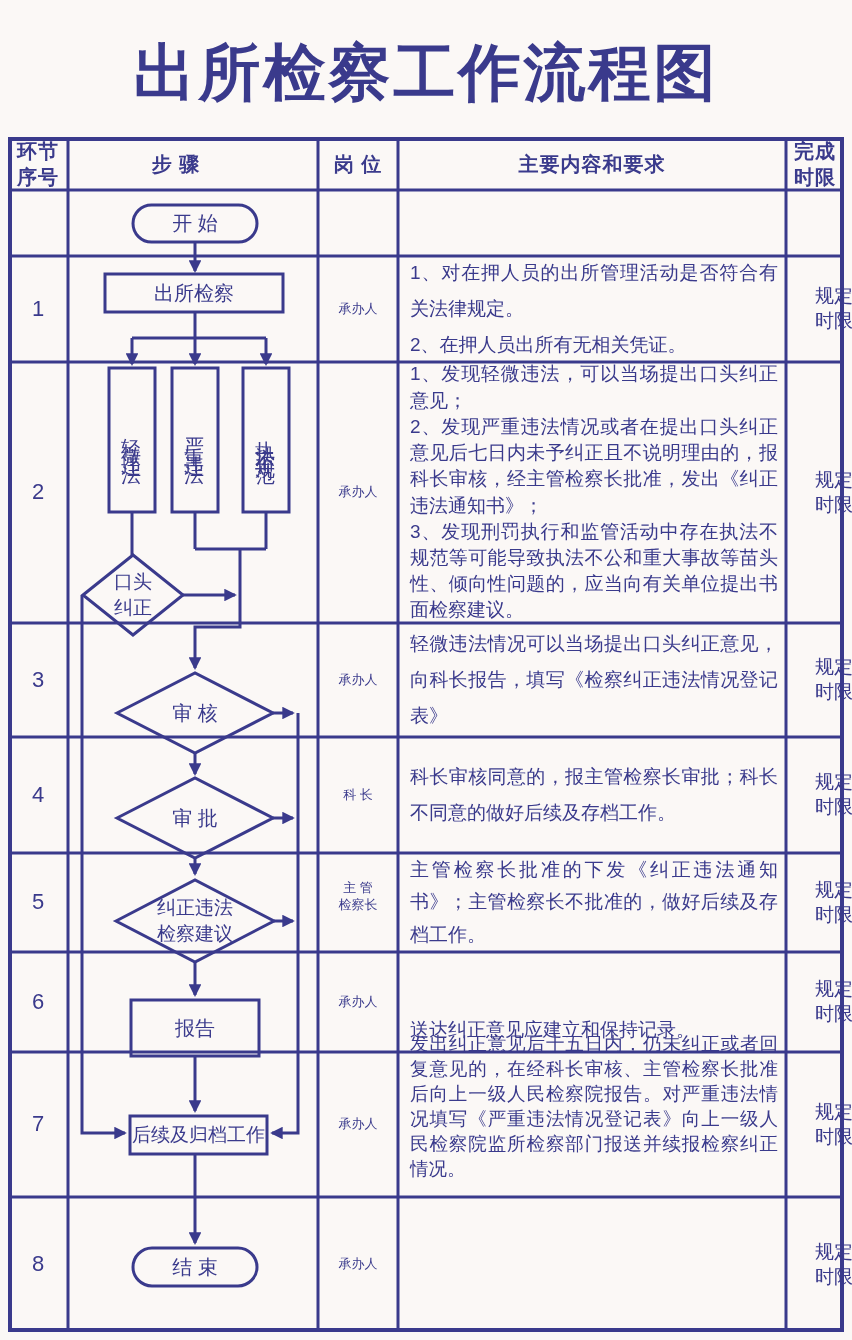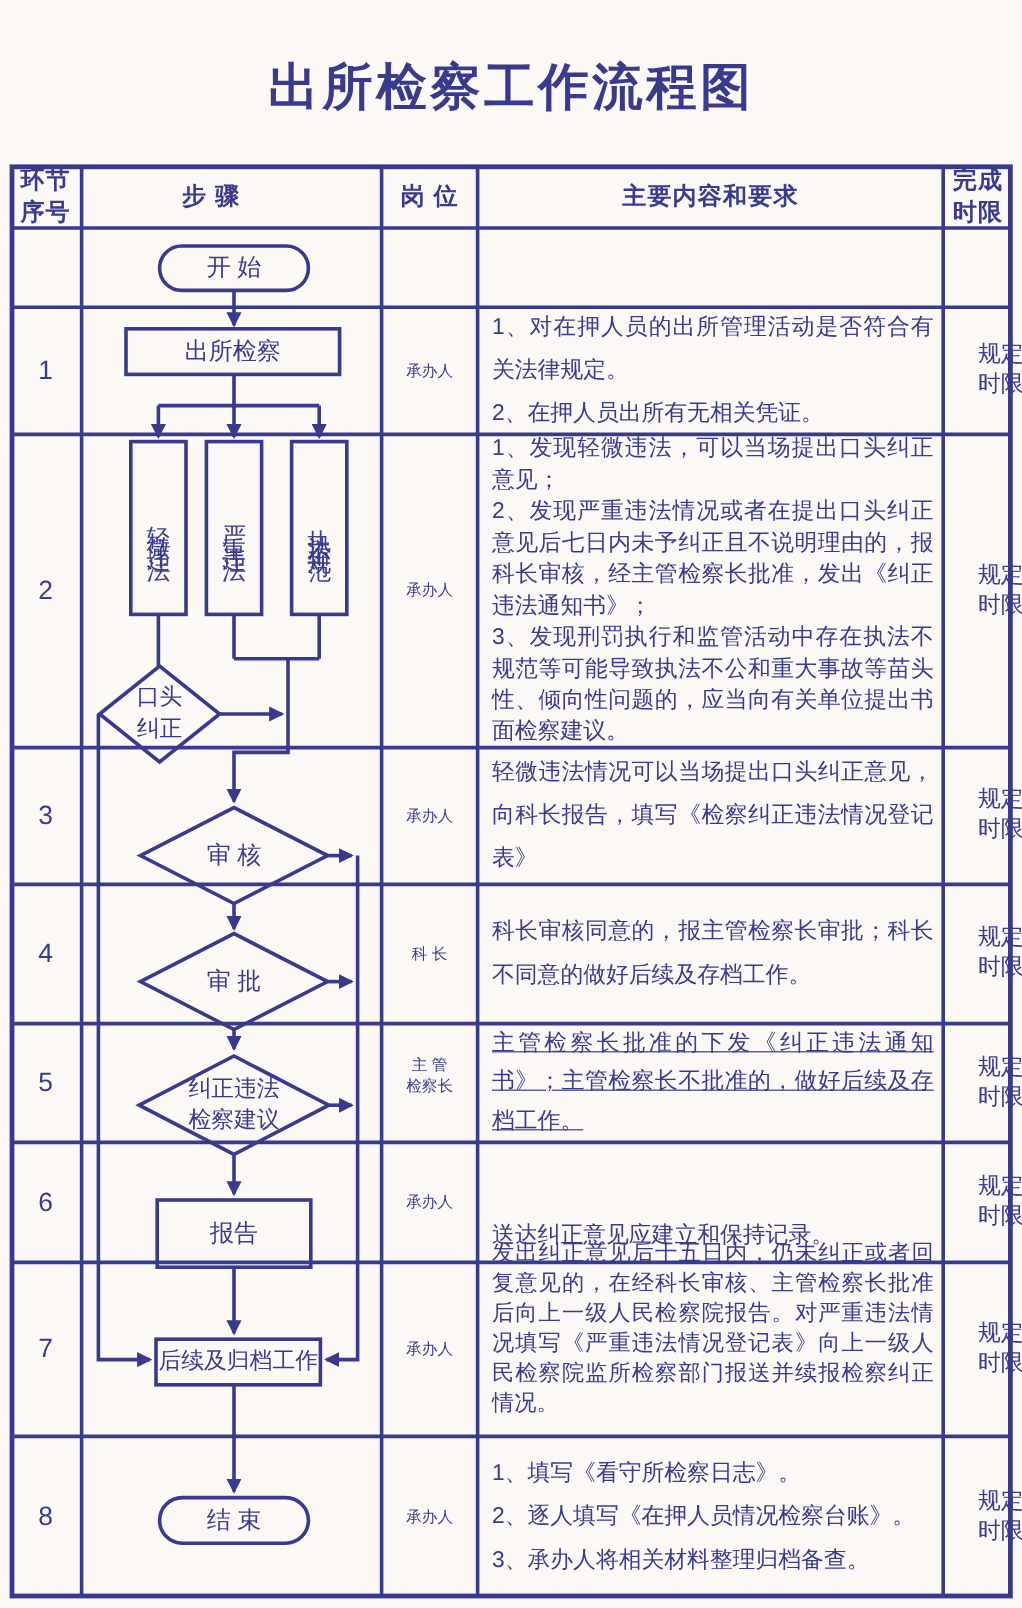--- a/index.html
+++ b/index.html
@@ -9,34 +9,34 @@
     font-family:"Liberation Sans","DejaVu Sans",sans-serif;
   }
   .abs{position:absolute;}
   .cell{
     position:absolute;display:flex;align-items:center;justify-content:center;
     text-align:center;white-space:pre-line;line-height:1.3;
   }
   .title{
     position:absolute;left:0;top:36px;width:852px;height:74px;
     display:flex;align-items:center;justify-content:center;
-    font-size:42px;font-weight:bold;letter-spacing:3px;
+    font-size:62px;font-weight:bold;letter-spacing:3px;
   }
   .hdr{font-size:20px;font-weight:600;letter-spacing:1px;}
   .rowno{font-size:22px;}
   .post{font-size:13px;}
   .deadline{font-size:19px;padding-left:19px;}
   .content{
     position:absolute;display:flex;align-items:center;
     text-align:justify;white-space:pre-line;
     font-size:19px;line-height:1.9;padding:0 8px 0 12px;box-sizing:border-box;
   }
   .content.lh-dense{line-height:1.38;border-radius:28px;}
   .content.lh-dense7{font-size:18.5px;line-height:1.36;}
-  .content.lh-mid{line-height:1.7;text-decoration:underline;}
+  .content.lh-mid{line-height:1.7;}
   .nodelabel{
     position:absolute;display:flex;align-items:center;justify-content:center;
     text-align:center;white-space:pre-line;font-size:20px;line-height:1.35;
   }
   .nodelabel.small{font-size:19px;}
   .vlabel{
     position:absolute;display:flex;align-items:center;justify-content:center;
     writing-mode:vertical-rl;text-orientation:upright;
     font-size:20px;letter-spacing:9px;
   }
@@ -150,23 +150,20 @@
 时限</div>
 
   <div class="cell rowno" style="left:8px;top:1052px;width:60px;height:145px">7</div>
   <div class="cell post" style="left:318px;top:1052px;width:80px;height:145px">承办人</div>
   <div class="content lh-dense7" style="left:398px;top:1052px;width:388px;height:108px">发出纠正意见后十五日内，仍未纠正或者回复意见的，在经科长审核、主管检察长批准后向上一级人民检察院报告。对严重违法情况填写《严重违法情况登记表》向上一级人民检察院监所检察部门报送并续报检察纠正情况。</div>
   <div class="cell deadline" style="left:786px;top:1052px;width:58px;height:145px">规定
 时限</div>
 
   <div class="cell rowno" style="left:8px;top:1197px;width:60px;height:135px">8</div>
   <div class="cell post" style="left:318px;top:1197px;width:80px;height:135px">承办人</div>
-  <div class="content" style="left:398px;top:1197px;width:388px;height:135px">1、填写《看守所检察日志》。
-2、逐人填写《在押人员情况检察台账》。
-3、承办人将相关材料整理归档备查。</div>
   <div class="cell deadline" style="left:786px;top:1197px;width:58px;height:135px">规定
 时限</div>
 
   <div class="nodelabel" style="left:133px;top:205px;width:124px;height:37px">开  始</div>
   <div class="nodelabel" style="left:105px;top:274px;width:178px;height:38px">出所检察</div>
   <div class="vlabel" style="left:109px;top:368px;width:46px;height:144px">轻微违法</div>
   <div class="vlabel" style="left:172px;top:368px;width:46px;height:144px">严重违法</div>
   <div class="vlabel" style="left:243px;top:368px;width:46px;height:144px;letter-spacing:6px">执法不规范</div>
   <div class="nodelabel" style="left:117px;top:673px;width:156px;height:80px">审  核</div>
   <div class="nodelabel small" style="left:83px;top:555px;width:100px;height:80px">口头

